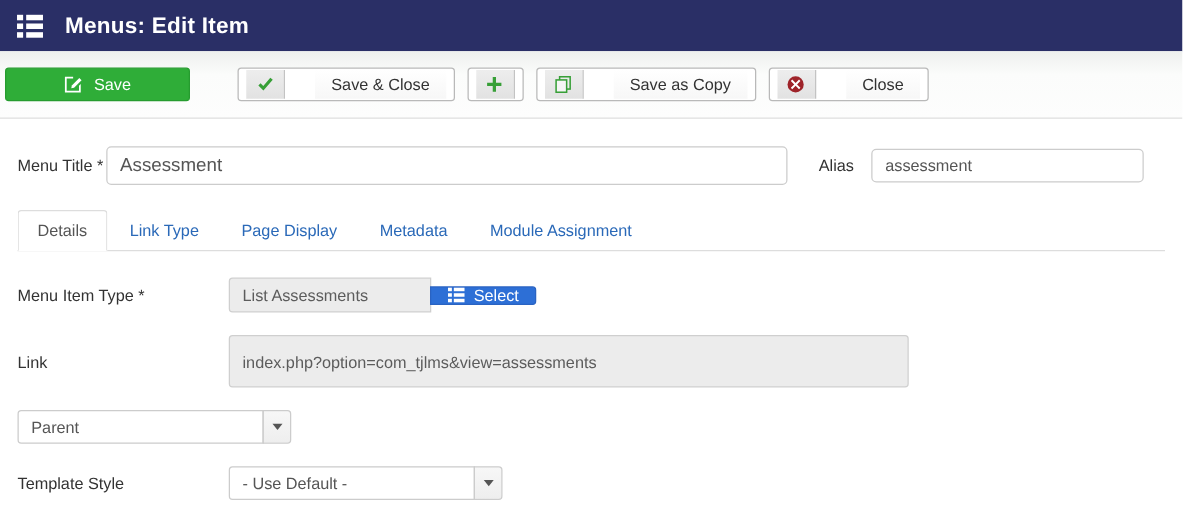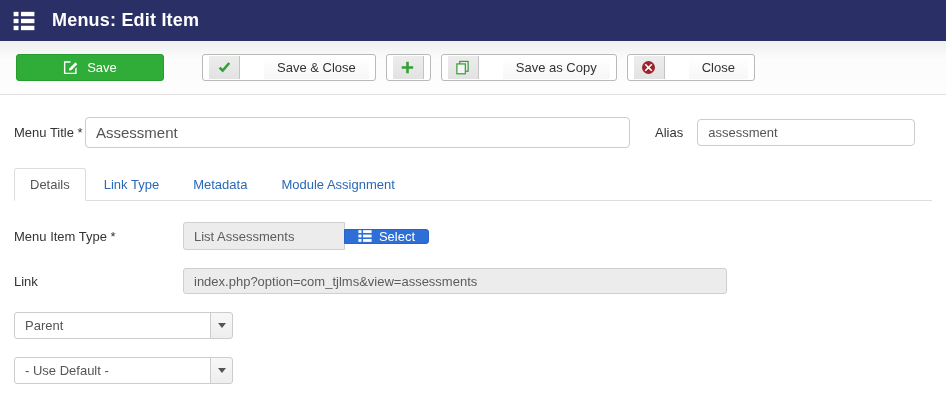--- a/index.html
+++ b/index.html
@@ -6,21 +6,21 @@
     font-family:"Liberation Sans", sans-serif;-webkit-font-smoothing:antialiased;}
   *{box-sizing:border-box;}
 
   
   .app-header{height:41px;background:#2a2f66;display:flex;align-items:center;padding-left:13px;}
   .app-header .hicon{width:22px;height:22px;display:block;}
   .app-header .htitle{color:#fff;font-size:18px;font-weight:600;margin-left:17px;letter-spacing:.2px;}
 
   
   .toolbar{height:54px;background:linear-gradient(to bottom,#eef0ee 0%,#fbfcfb 35%,#fdfdfd 100%);
-    border-bottom:1px solid #dedede;display:flex;align-items:center;padding-left:16px;}
+    border-bottom:1px solid #dedede;display:flex;align-items:center;padding-left:4px;}
   .btn{height:27px;border-radius:3px;display:inline-flex;align-items:stretch;font-size:13px;cursor:pointer;overflow:hidden;}
   .btn-save{width:148px;background:#2fad38;border:1px solid #269c2f;color:#fff;
     display:inline-flex;align-items:center;justify-content:center;gap:9px;margin-right:38px;}
   .btn-sec{background:#fff;border:1px solid #b9b9b9;margin-right:10px;color:#333;gap:24px;}
   .btn-sec .icell{width:31px;background:linear-gradient(#ededed,#e2e2e2);border-right:1px solid #c3c3c3;
     display:flex;align-items:center;justify-content:center;}
   .btn-sec .lcell{display:flex;align-items:center;padding:0 13px;background:linear-gradient(#ffffff,#f7f7f7);}
 
   
   .content{padding:0 14px;}
@@ -38,21 +38,21 @@
   .tab.active{background:#fff;color:#555;border-color:#ddd;border-bottom-color:#fff;border-radius:3px 3px 0 0;}
   .tab:not(.active){margin-left:2px;}
 
   
   .form{margin-top:21px;}
   .frow{display:flex;align-items:center;margin-bottom:18px;}
   .frow .lbl{width:169px;}
   .ro-inp{background:#ececec;border:1px solid #cfcfcf;color:#5c5c5c;font-size:13px;
     display:flex;align-items:center;padding:0 10px;}
   .type-inp{width:162px;height:28px;border-radius:3px 0 0 3px;}
-  .link-inp{width:544px;height:26px;border-radius:3px;text-align:right;}
+  .link-inp{width:544px;height:42px;border-radius:3px;text-align:right;}
   .btn-select{height:15px;width:85px;background:#2d6fd6;border:1px solid #2a63c2;color:#fff;font-size:13px;
     border-radius:0 3px 3px 0;display:inline-flex;align-items:center;justify-content:center;gap:7px;
     margin-left:-1px;cursor:pointer;}
   .sel-box{width:197px;height:27px;background:#fff;border:1px solid #ccc;border-radius:3px 0 0 3px;
     display:flex;align-items:center;padding:0 10px;font-size:13px;color:#555;}
   .sel-btn{width:23px;height:27px;margin-left:-1px;background:linear-gradient(#f7f7f7,#eee);
     border:1px solid #ccc;border-radius:0 3px 3px 0;display:flex;align-items:center;justify-content:center;cursor:pointer;}
   .caret{width:0;height:0;border-left:4px solid transparent;border-right:4px solid transparent;border-top:5px solid #555;}
 </style>
 </head>
@@ -126,20 +126,21 @@
   <div class="title-row">
     <span class="lbl title-lbl">Menu Title *</span>
     <input class="inp menu-title-inp" type="text" value="Assessment" style="">
     <span class="lbl alias-lbl">Alias</span>
     <input class="inp alias-inp" type="text" value="assessment" style="">
   </div>
 
   <div class="tabs">
     <div class="tab active">Details</div>
     <div class="tab">Link Type</div>
+    <div class="tab">Page Display</div>
     <div class="tab">Metadata</div>
     <div class="tab">Module Assignment</div>
   </div>
 
   <div class="form">
 
     <div class="frow">
       <span class="lbl">Menu Item Type *</span>
       <span class="ro-inp type-inp">List Assessments</span>
       <button class="btn-select">
@@ -163,20 +164,21 @@
     </div>
 
     <div class="frow">
       <span class="sel-box">Parent</span>
       <span class="sel-btn">
         <span class="caret"></span>
       </span>
     </div>
 
     <div class="frow">
+      <span class="lbl">Template Style</span>
       <span class="sel-box">- Use Default -</span>
       <span class="sel-btn">
         <span class="caret"></span>
       </span>
     </div>
 
   </div>
 </div>
 
 </body></html>

